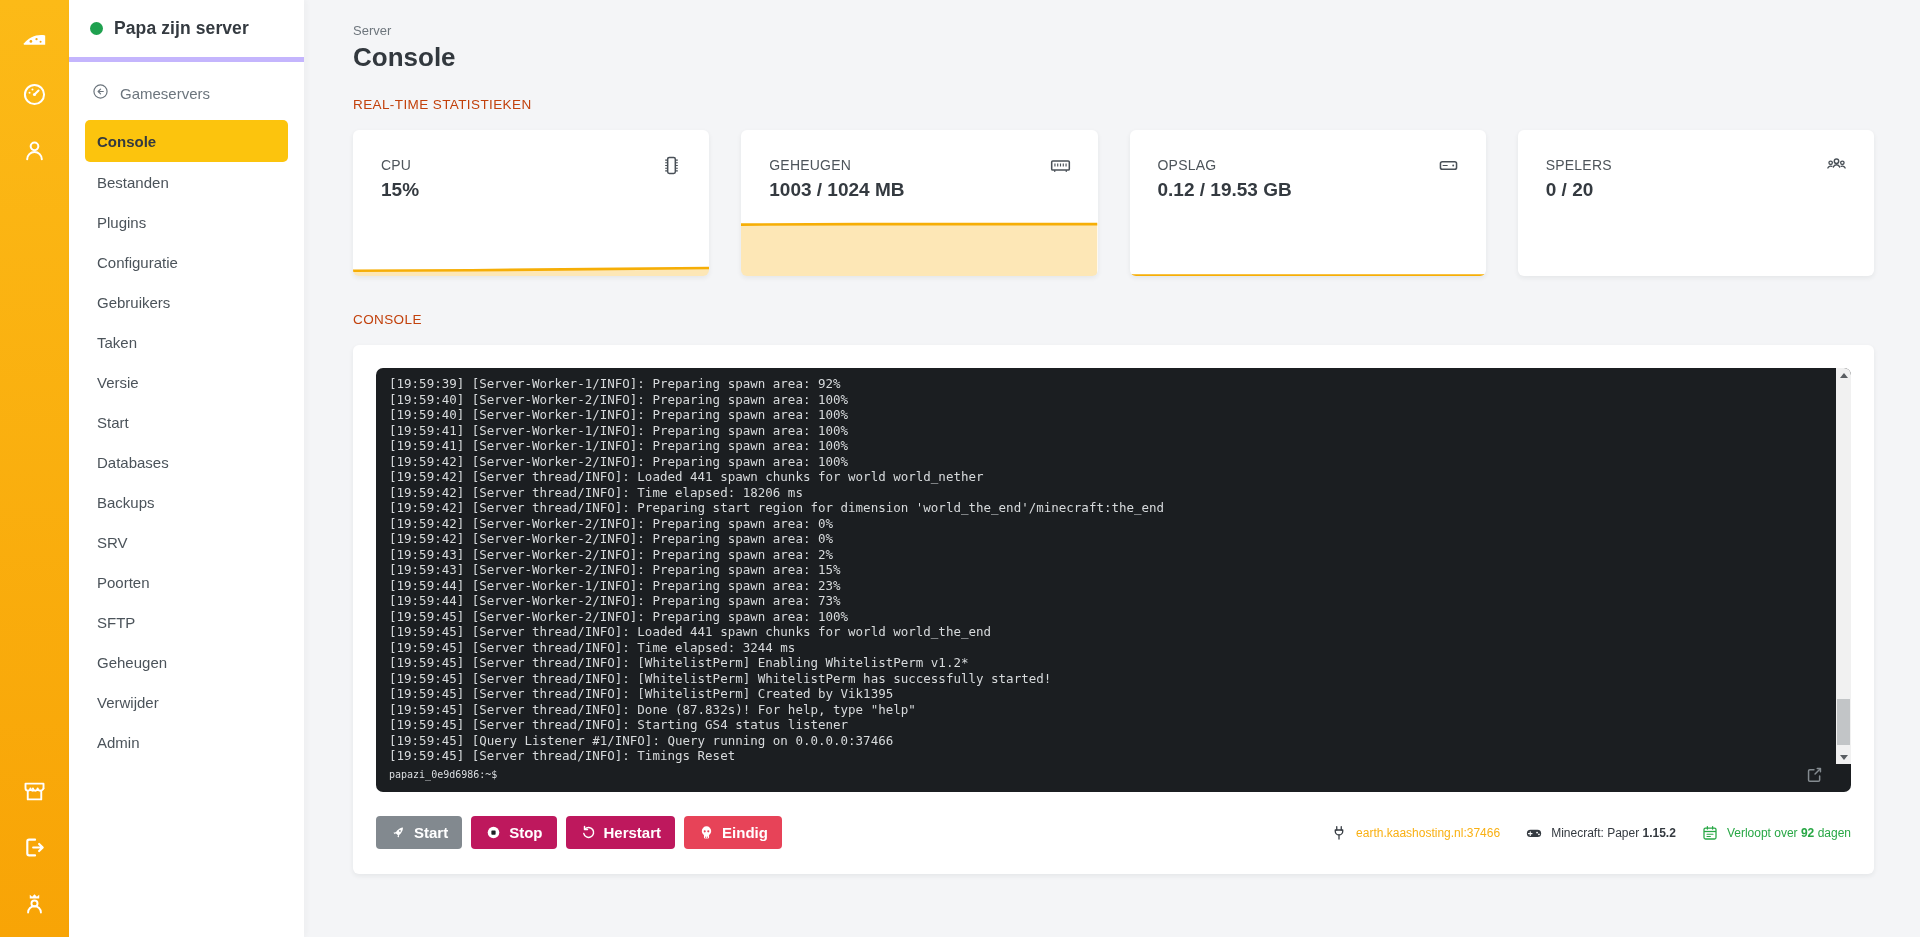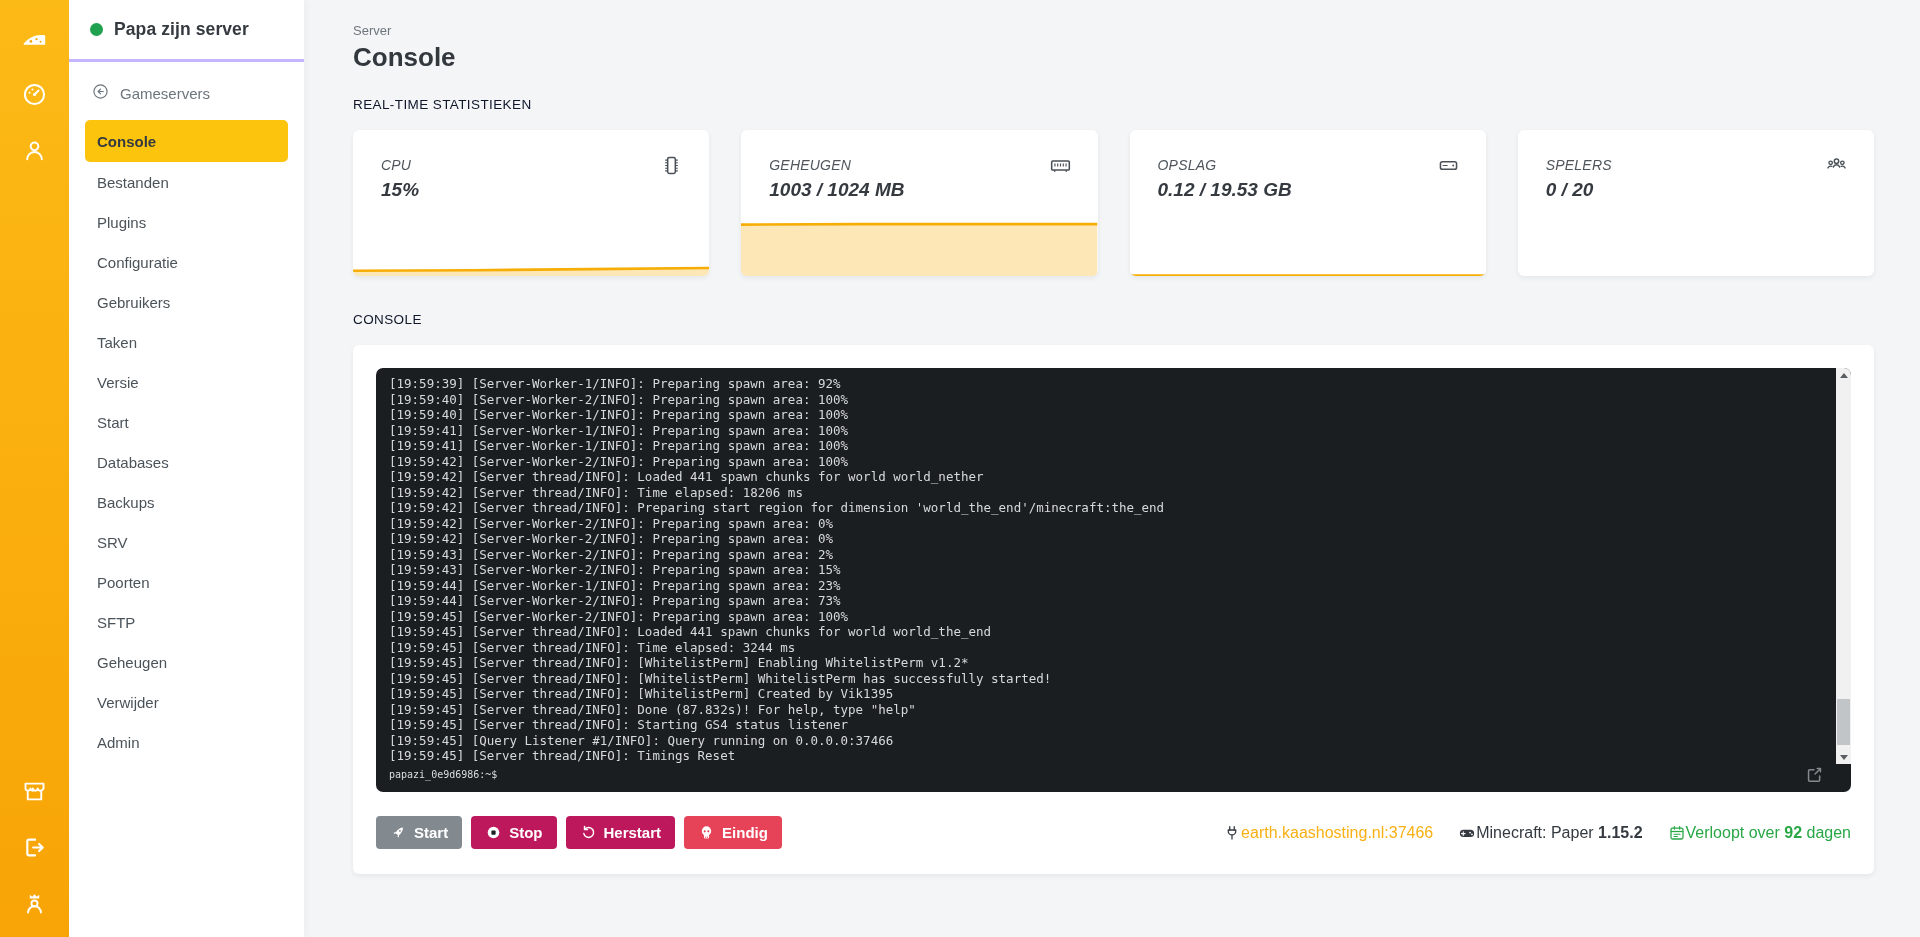--- a/index.html
+++ b/index.html
@@ -7,37 +7,37 @@
   body { font-family:"Liberation Sans", sans-serif; background:#f4f5f7; display:flex; }
 
   
   .rail { width:69px; flex:0 0 69px; background:linear-gradient(180deg,#fcba17,#f8a406); display:flex; flex-direction:column; align-items:center; padding:24px 0 20px; }
   .rail-icon { width:28px; height:28px; margin-bottom:28px; cursor:pointer; display:flex; align-items:center; justify-content:center; }
   .rail-icon svg { width:27px; height:27px; }
   .rail-spacer { margin-top:auto; }
 
   
   .sidebar { width:235px; flex:0 0 235px; background:#ffffff; box-shadow:2px 0 6px rgba(40,45,50,.04); display:flex; flex-direction:column; }
-  .sidebar-header { height:62px; display:flex; align-items:center; gap:11px; padding-left:21px; border-bottom:3px solid #c4b5fd; }
+  .sidebar-header { height:62px; display:flex; align-items:center; gap:11px; padding-left:21px; border-bottom:5px solid #c4b5fd; }
   .status-dot { width:13px; height:13px; border-radius:50%; }
   .server-name { font-size:17.5px; font-weight:bold; color:#343a40; letter-spacing:.1px; }
   .back-link { display:flex; align-items:center; gap:10px; margin:20px 0 0 22px; color:#6c757d; font-size:15px; cursor:pointer;text-align:right; }
   .back-link svg { width:19px; height:19px; }
   .menu { list-style:none; margin-top:16px; }
   .menu-item { height:40px; margin:0 16px; padding-left:12px; display:flex; align-items:center; font-size:15px; color:#4b535a; border-radius:5px; cursor:pointer; }
   .menu-item.active { background:#fcc40d; color:#343a40; font-weight:bold; height:42px; }
 
   
   .main { flex:1; padding:23px 46px 0 49px; }
   .kicker { font-size:13px; color:#6e767d; }
   .page-title { font-size:26px; font-weight:bold; color:#32383e; margin:4px 0 24px; }
-  .section-label { font-size:13.5px; color:#0f172a; letter-spacing:.4px; margin-bottom:18px; }
-
-  
-  .stats-row { display:grid; grid-template-columns:repeat(4,1fr); gap:32px; margin-bottom:36px;font-style:italic; }
+  .section-label { font-size:13.5px; color:#c2410c; letter-spacing:.4px; margin-bottom:18px; }
+
+  
+  .stats-row { display:grid; grid-template-columns:repeat(4,1fr); gap:32px; margin-bottom:36px; }
   .stat-card { position:relative; height:146px; background:#fff; border-radius:6px; box-shadow:0 2px 5px rgba(35,40,45,.07); padding:27px 28px; overflow:hidden; }
   .stat-label { font-size:14px; color:#4e555b; letter-spacing:.2px; }
   .stat-value { font-size:19px; font-weight:bold; color:#343a40; margin-top:6px; }
   .stat-icon { position:absolute; top:24px; right:26px; width:23px; height:23px; }
   .stat-icon svg { width:23px; height:23px; }
   .spark { position:absolute; left:0; right:0; bottom:0; height:54px; }
   .spark svg { width:100%; height:100%; display:block; }
   .spark polyline, .spark polygon { vector-effect:non-scaling-stroke; }
 
   
@@ -59,21 +59,21 @@
   .expand-btn svg { width:19px; height:19px; }
 
   
   .actions-row { display:flex; align-items:center; margin-top:24px; }
   .btn { height:33px; display:inline-flex; align-items:center; gap:7px; padding:0 14px; border:none; border-radius:4px; color:#fff; font-family:inherit; font-weight:bold; font-size:15px; margin-right:9px; cursor:pointer; }
   .btn svg { width:17px; height:17px; }
   .btn.secondary { background:#82898f; }
   .btn.dark { background:#be185d; }
   .btn.danger { background:#e74358; }
   .status { margin-left:auto; display:flex; align-items:center; gap:25px; }
-  .status-item { display:flex; align-items:center; gap:0; font-size:16px; color:#343a40;text-align:center; }
+  .status-item { display:flex; align-items:center; gap:8px; font-size:12px; color:#343a40;text-align:center; }
   .status-item svg { width:18px; height:18px; }
   .status-item .strong { font-weight:bold; }
   .status-item.link { cursor:pointer; }
 </style>
 </head>
 <body>
 
 <aside class="rail">
   <div class="rail-icon">
       <svg viewBox="0 0 24 24">

